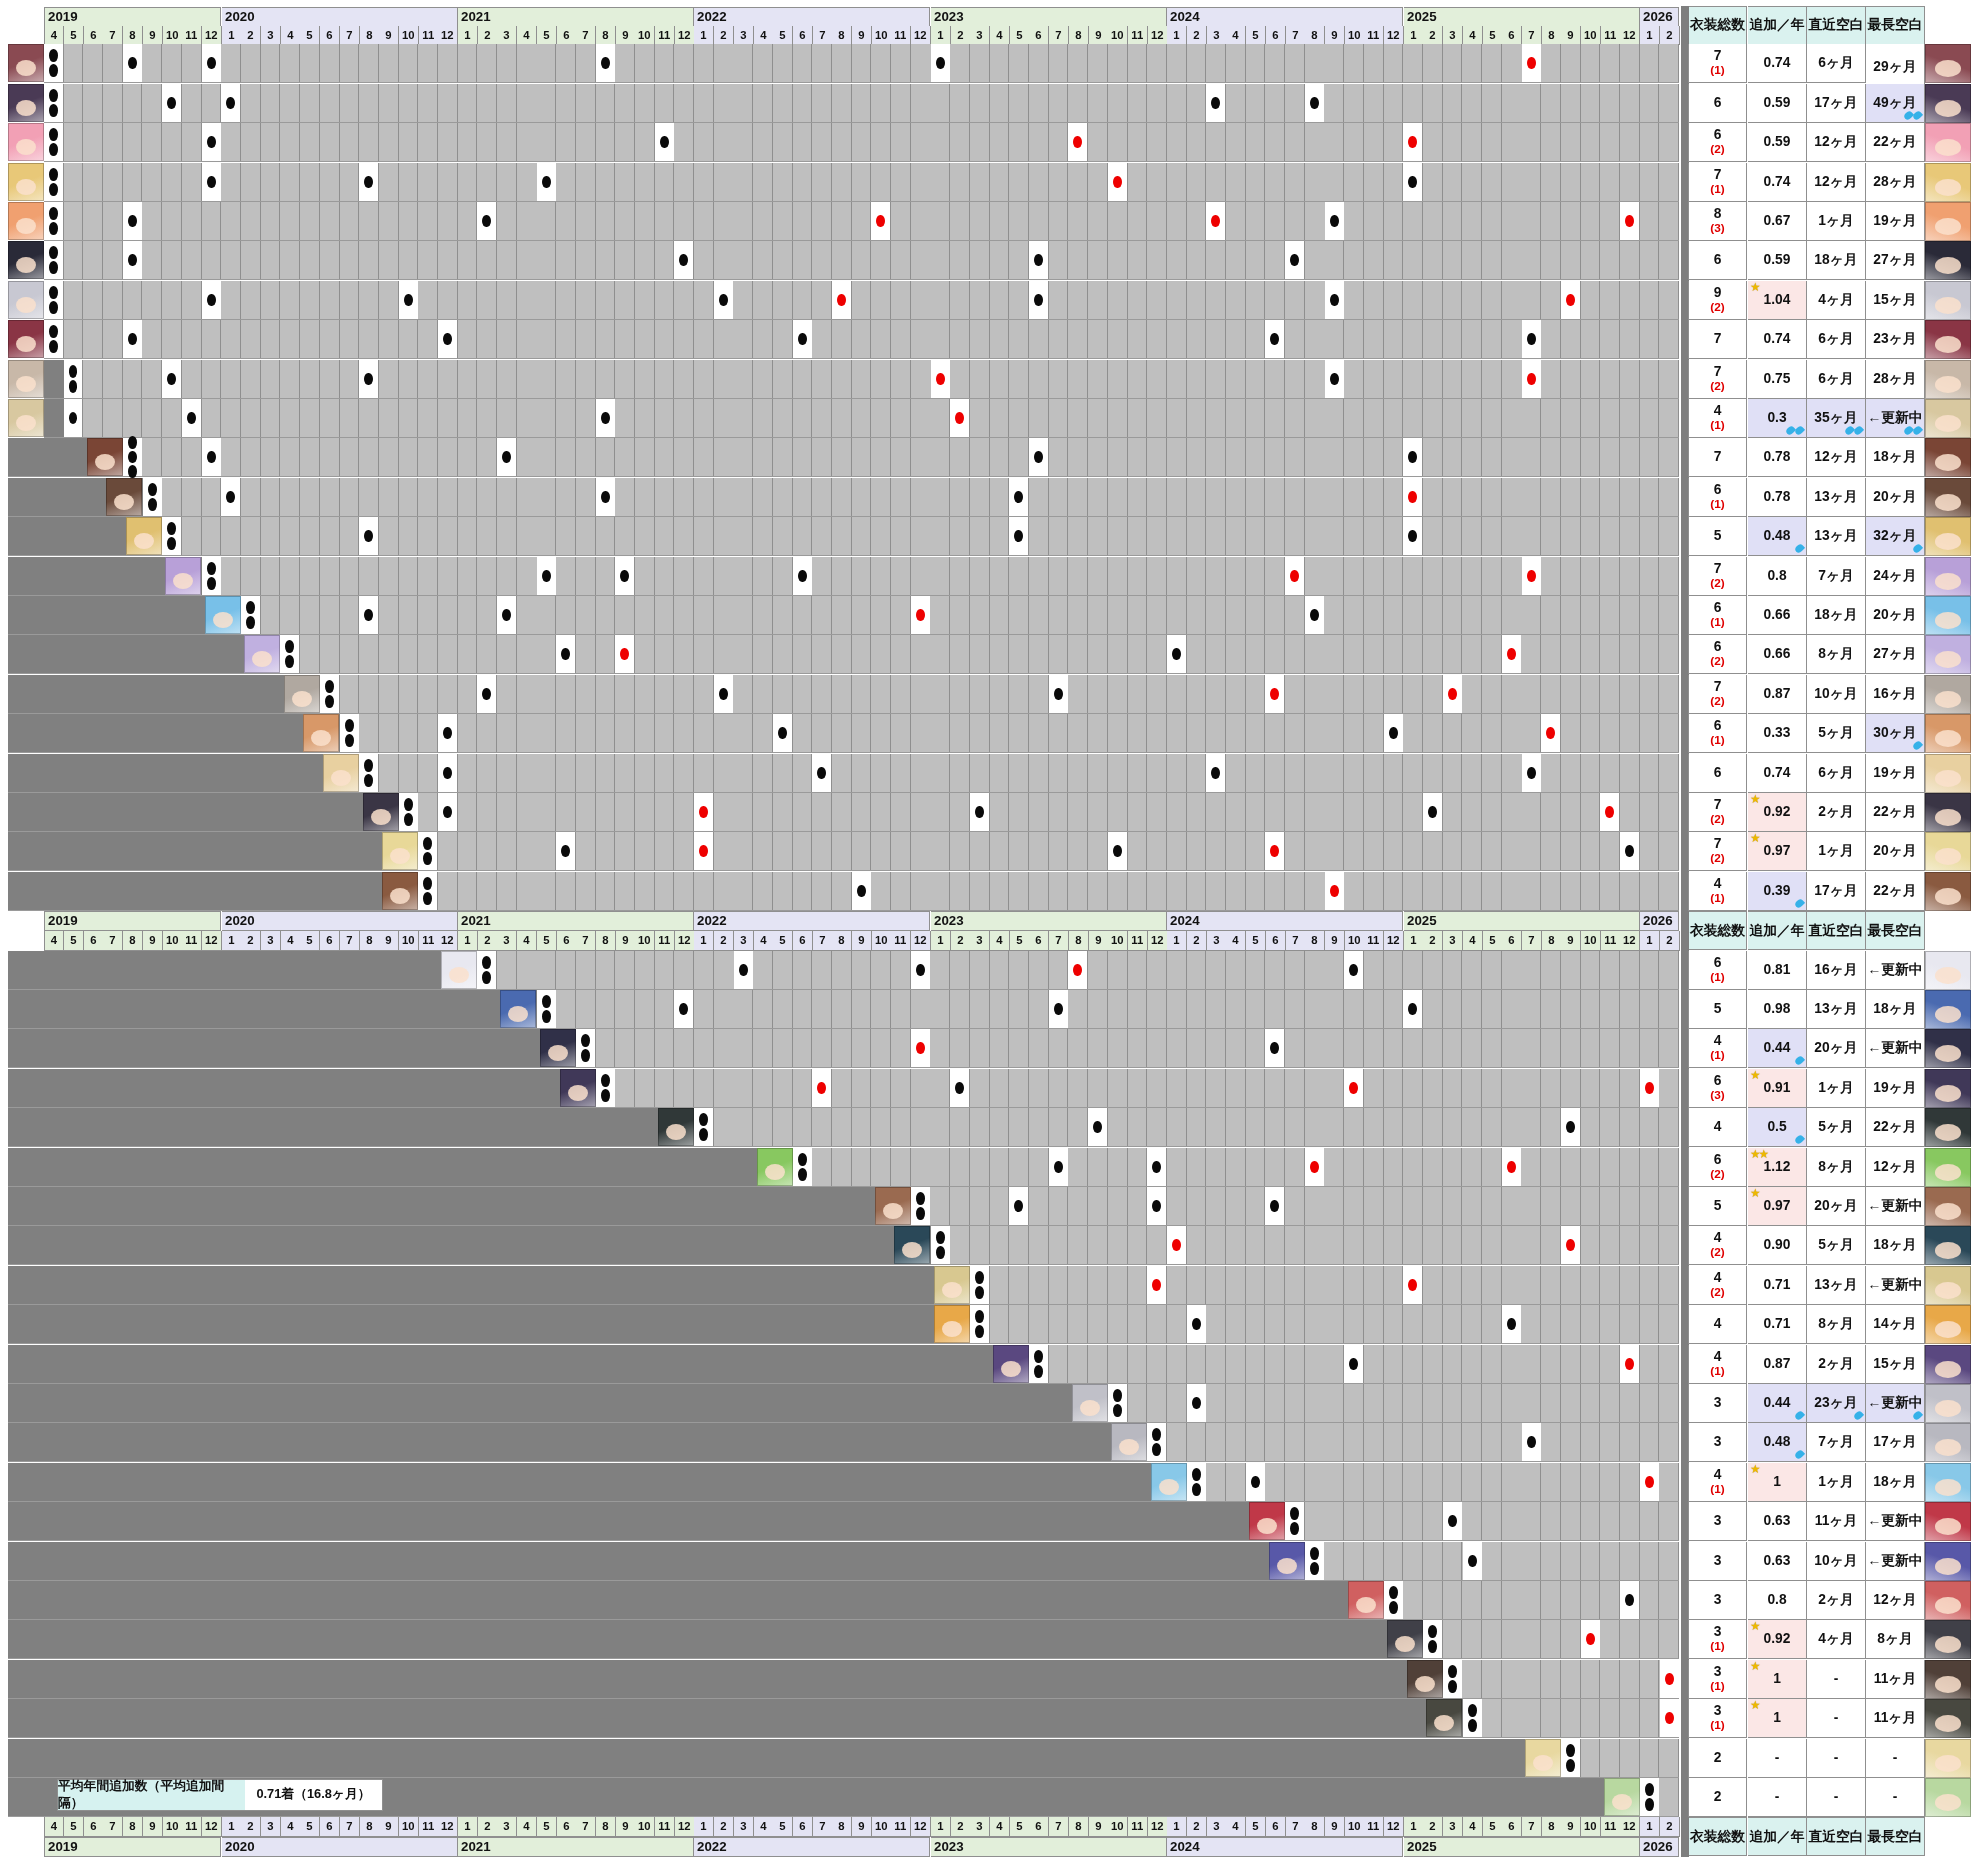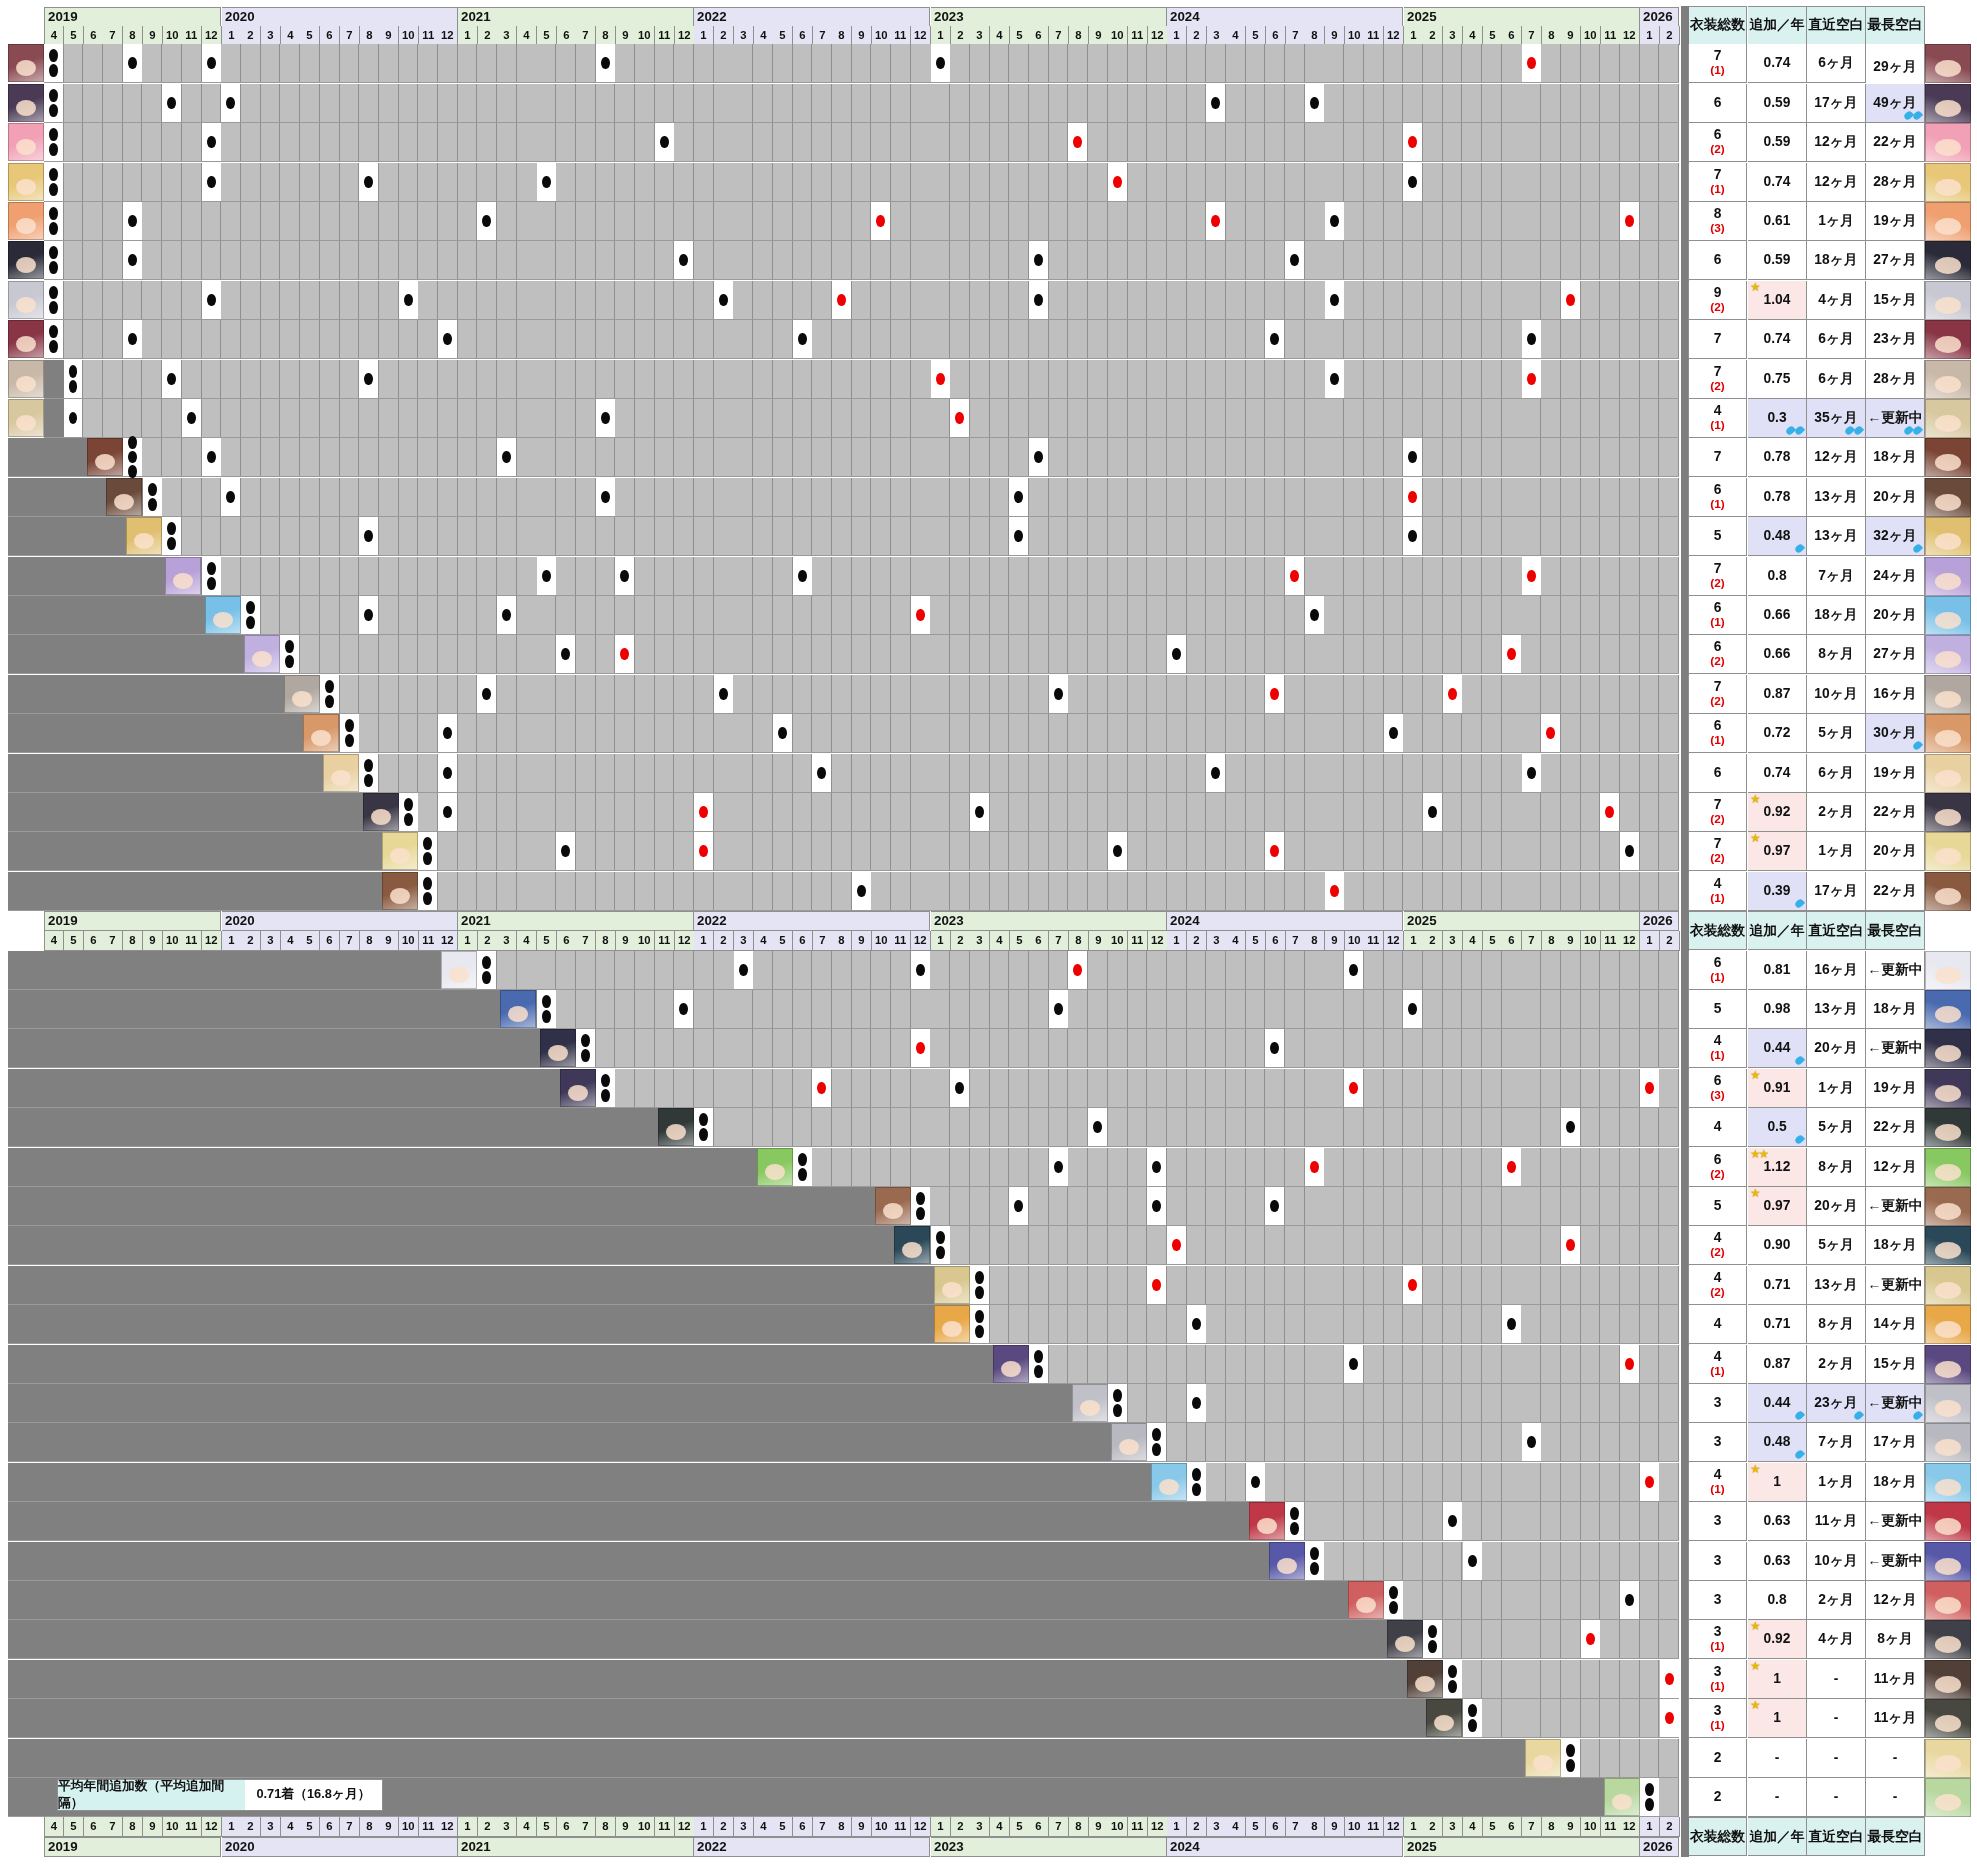--- a/index.html
+++ b/index.html
@@ -485,21 +485,21 @@
           <div class="dot red"></div>
         </div>
       </div>
       <div class="abs avatar" style="left: 7.9px; top: 202px; background: linear-gradient(160deg, rgb(240, 160, 112) 0%, rgb(240, 160, 112) 48%, rgba(255, 255, 255, 0.533) 100%) rgb(240, 160, 112);">
         <div class="avface"></div>
       </div>
       <div class="abs scell" style="left: 1688px; top: 202px; width: 59px; height: 39px; border-left: 1px solid rgb(143, 143, 143);">
         <div>8</div>
         <div class="paren">(3)</div>
       </div>
-      <div class="abs scell" style="left: 1748px; top: 202px; width: 59px; height: 39px;">0.61</div>
+      <div class="abs scell" style="left: 1748px; top: 202px; width: 59px; height: 39px;">0.67</div>
       <div class="abs scell" style="left: 1807px; top: 202px; width: 59px; height: 39px;">1ヶ月</div>
       <div class="abs scell" style="left: 1866px; top: 202px; width: 59px; height: 39px;">19ヶ月</div>
       <div class="abs avatar" style="left: 1925px; top: 202px; width: 46px; height: 39px; background: linear-gradient(200deg, rgb(240, 160, 112) 0%, rgb(240, 160, 112) 48%, rgba(255, 255, 255, 0.533) 100%) rgb(240, 160, 112);">
         <div class="avface"></div>
       </div>
       <div class="abs strip" style="left: 44px; top: 241px; width: 1635px;">
         <div class="abs wcell" style="left: 0px; top: 0px;">
           <div class="dot"></div>
           <div class="dot"></div>
         </div>
@@ -930,21 +930,21 @@
         </div>
       </div>
       <div class="abs dark" style="left: 7.9px; top: 714px; width: 36px; height: 39px; border-bottom: 1px solid rgb(154, 154, 154);"></div>
       <div class="abs avatar" style="left: 303px; top: 714px; background: linear-gradient(160deg, rgb(216, 152, 104) 0%, rgb(216, 152, 104) 48%, rgba(255, 255, 255, 0.533) 100%) rgb(216, 152, 104);">
         <div class="avface"></div>
       </div>
       <div class="abs scell" style="left: 1688px; top: 714px; width: 59px; height: 39px; border-left: 1px solid rgb(143, 143, 143);">
         <div>6</div>
         <div class="paren">(1)</div>
       </div>
-      <div class="abs scell" style="left: 1748px; top: 714px; width: 59px; height: 39px;">0.72</div>
+      <div class="abs scell" style="left: 1748px; top: 714px; width: 59px; height: 39px;">0.33</div>
       <div class="abs scell" style="left: 1807px; top: 714px; width: 59px; height: 39px;">5ヶ月</div>
       <div class="abs scell lav" style="left: 1866px; top: 714px; width: 59px; height: 39px;">30ヶ月<div class="drops">
           <div class="drop"></div>
         </div></div>
       <div class="abs avatar" style="left: 1925px; top: 714px; width: 46px; height: 39px; background: linear-gradient(200deg, rgb(216, 152, 104) 0%, rgb(216, 152, 104) 48%, rgba(255, 255, 255, 0.533) 100%) rgb(216, 152, 104);">
         <div class="avface"></div>
       </div>
       <div class="abs strip" style="left: 44px; top: 754px; width: 1635px;">
         <div class="abs dark" style="left: 0px; top: 0px; width: 315px; height: 38px;"></div>
         <div class="abs wcell" style="left: 315px; top: 0px;">

